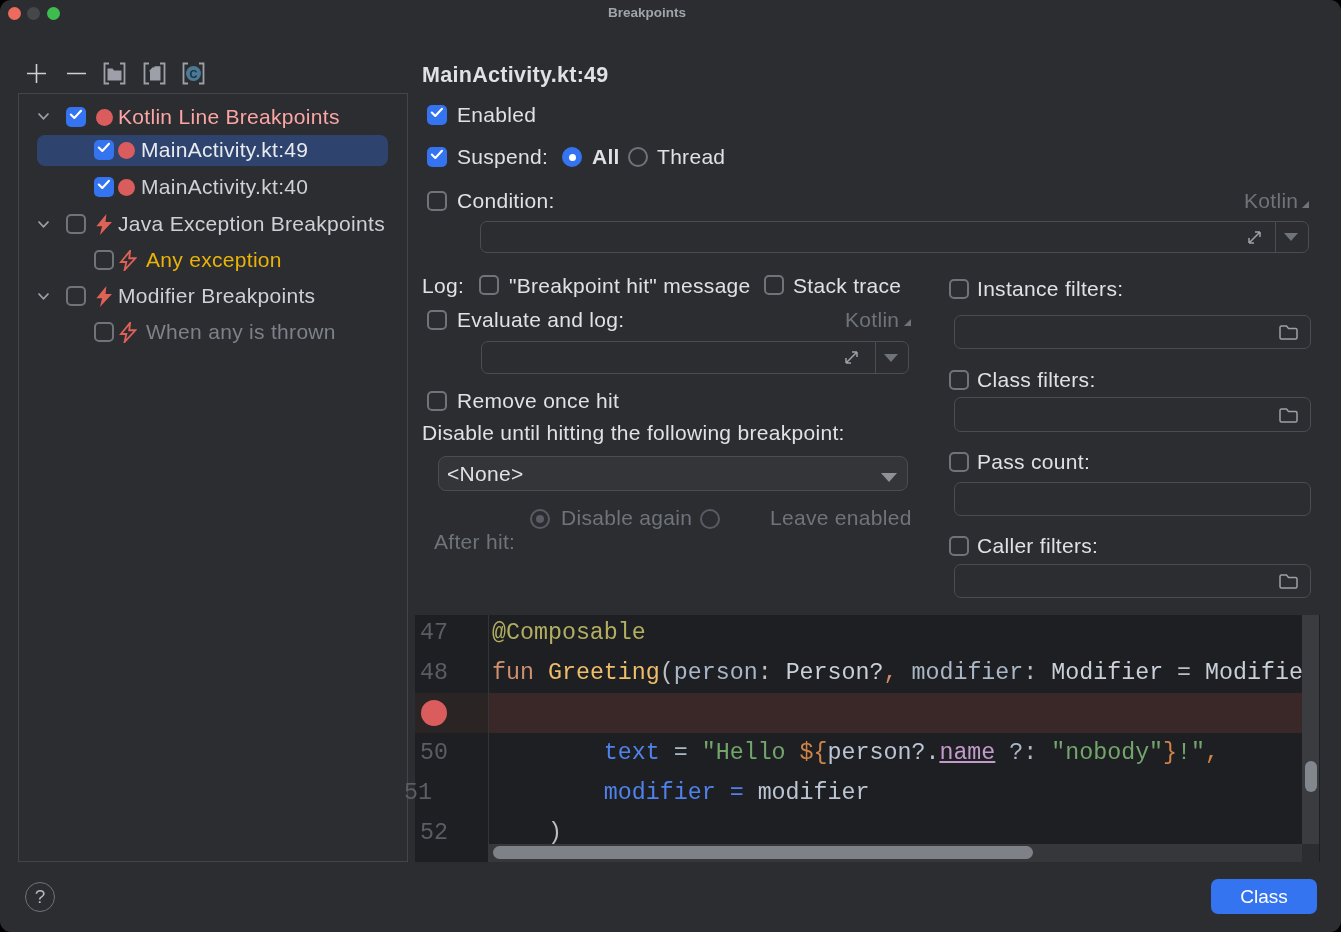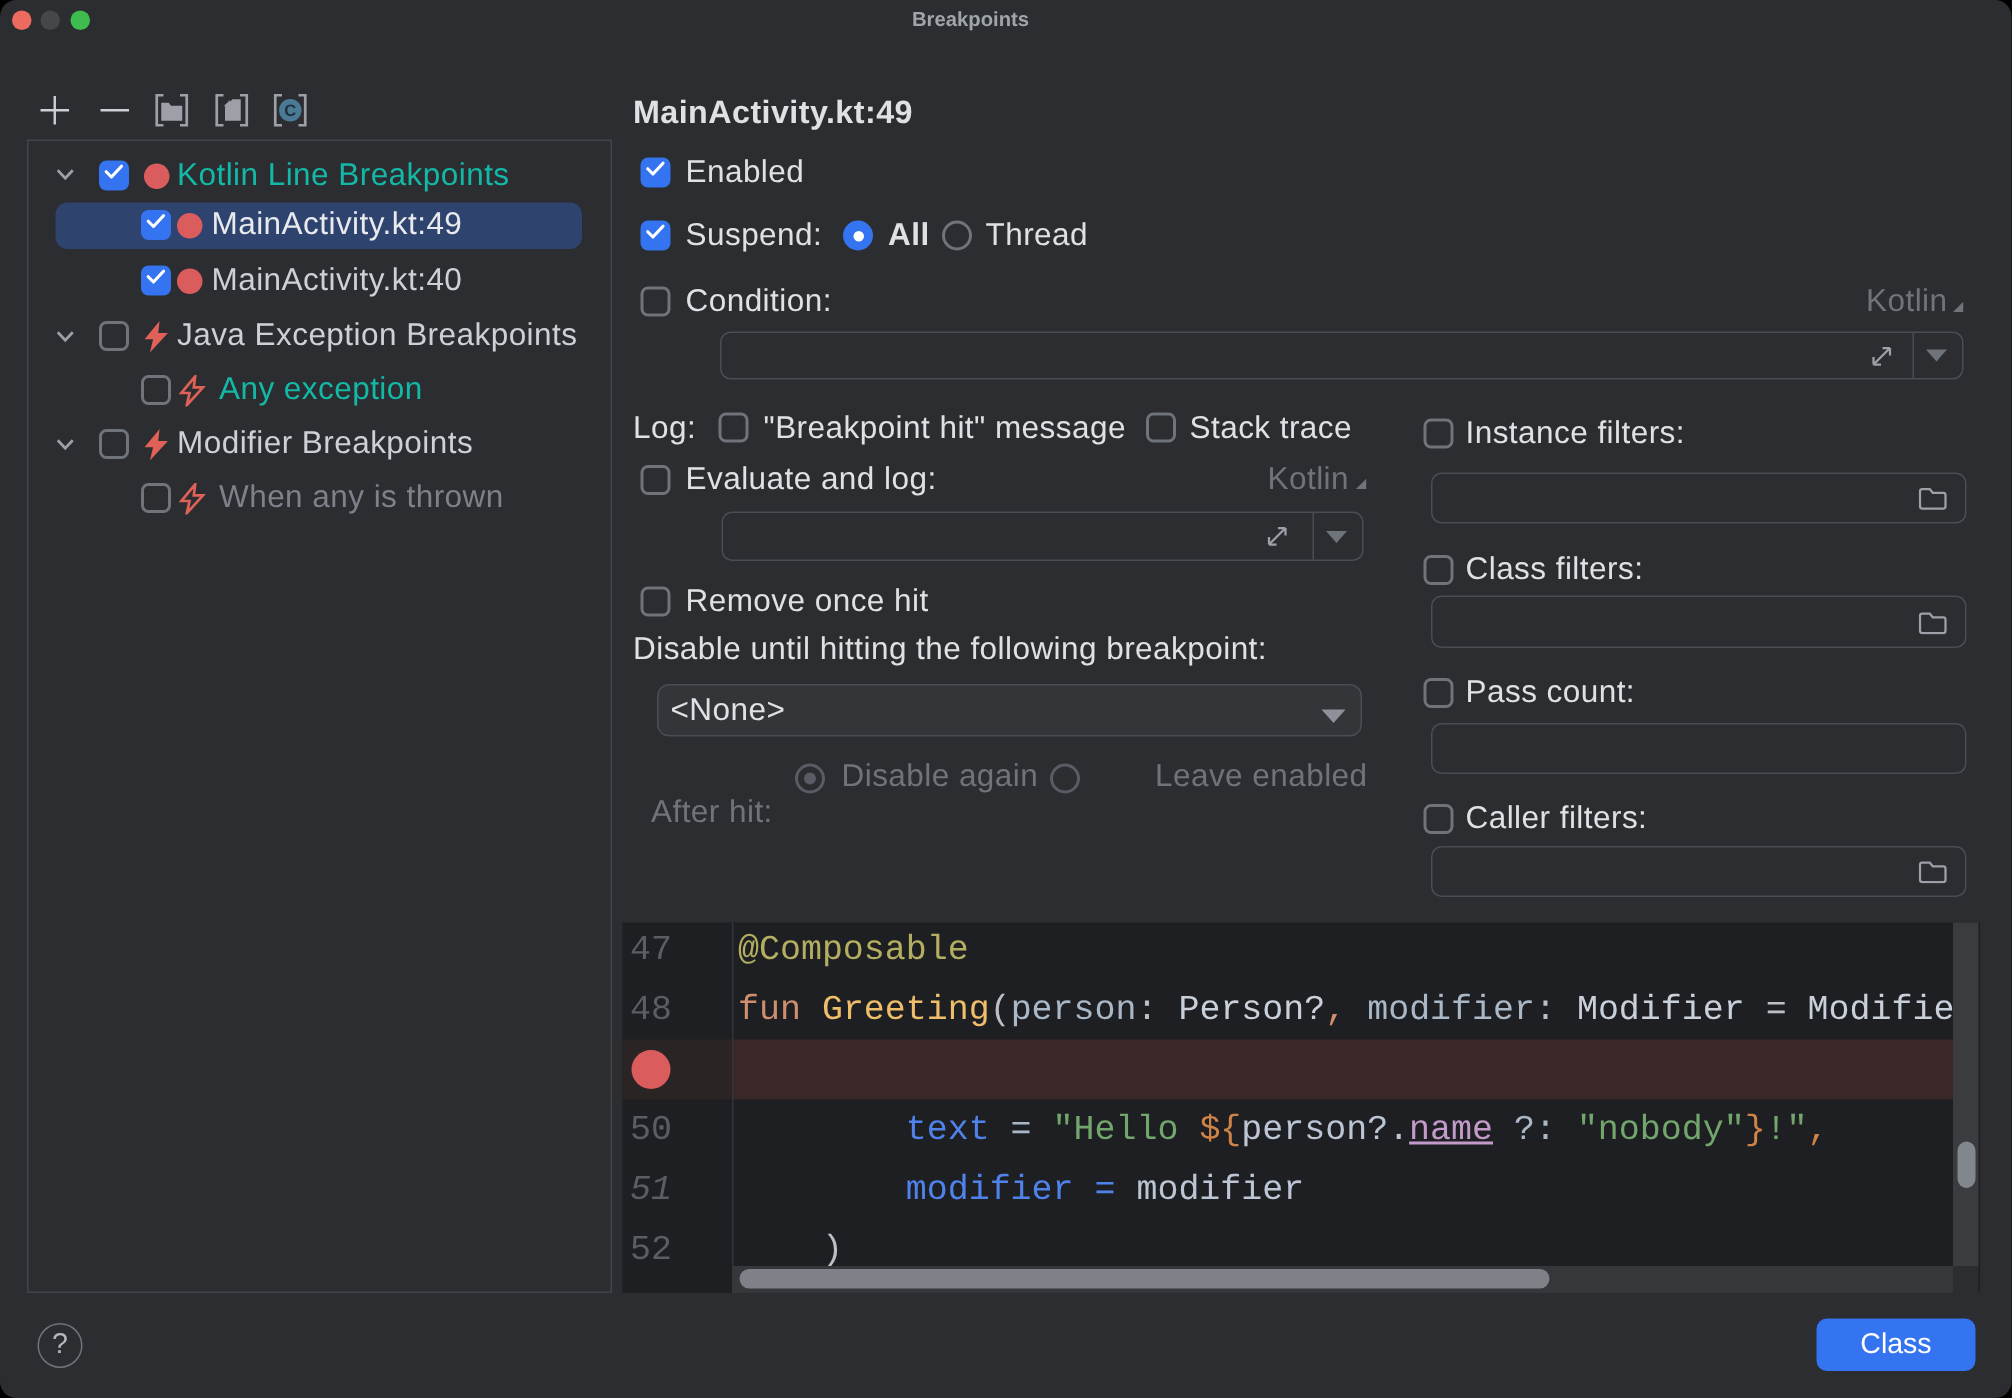--- a/index.html
+++ b/index.html
@@ -62,21 +62,21 @@
   <svg class="ab" style="left:37px;top:292px;" width="13" height="9" viewBox="0 0 13 9">
         <path d="M1.5 1.5 L6.5 6.8 L11.5 1.5" stroke="#9da0a8" stroke-width="1.8" fill="none"></path>
       </svg>
 
   <div class="ab cb on" style="left:66px;top:107px;">
         <svg width="14" height="11" viewBox="0 0 14 11">
           <path d="M1.8 5.5 L5.3 9 L12 1.8" stroke="#fff" stroke-width="2.1" fill="none" stroke-linecap="round" stroke-linejoin="round"></path>
         </svg>
       </div>
   <div class="ab dot" style="left:96px;top:109px;"></div>
-  <div class="ab txt" style="left:118px;top:105px;color:#14b8a6;">Kotlin Line Breakpoints</div>
+  <div class="ab txt" style="left:118px;top:105px;color:#fca5a5;">Kotlin Line Breakpoints</div>
 
   <div class="ab cb on" style="left:94px;top:140px;">
         <svg width="14" height="11" viewBox="0 0 14 11">
           <path d="M1.8 5.5 L5.3 9 L12 1.8" stroke="#fff" stroke-width="2.1" fill="none" stroke-linecap="round" stroke-linejoin="round"></path>
         </svg>
       </div>
   <div class="ab dot" style="left:118px;top:142px;"></div>
   <div class="ab txt" style="left:141px;top:138px;color:#e8eaee;">MainActivity.kt:49</div>
 
   <div class="ab cb on" style="left:94px;top:177px;">
@@ -90,21 +90,21 @@
   <div class="ab cb off" style="left:66px;top:214px;"></div>
   <svg class="ab" style="left:95px;top:214px;" width="18" height="21" viewBox="0 0 12 14">
         <path d="M7.6 0 L0.9 8.1 H4.7 L3.3 14 L11.3 5.3 H7.0 Z" fill="#e06158"></path>
       </svg>
   <div class="ab txt" style="left:118px;top:212px;color:#ced0d6;">Java Exception Breakpoints</div>
 
   <div class="ab cb off" style="left:94px;top:250px;"></div>
   <svg class="ab" style="left:119px;top:250px;" width="18" height="21" viewBox="0 0 12 14">
         <path d="M7.4 0.6 L1.3 8 H4.9 L3.7 13.4 L10.9 5.5 H6.8 Z" fill="none" stroke="#e06158" stroke-width="1.2"></path>
       </svg>
-  <div class="ab txt dim" style="left:146px;top:248px;color:#14b8a6;">Any exception</div>
+  <div class="ab txt dim" style="left:146px;top:248px;color:#eab308;">Any exception</div>
 
   <div class="ab cb off" style="left:66px;top:286px;"></div>
   <svg class="ab" style="left:95px;top:286px;" width="18" height="21" viewBox="0 0 12 14">
         <path d="M7.6 0 L0.9 8.1 H4.7 L3.3 14 L11.3 5.3 H7.0 Z" fill="#e06158"></path>
       </svg>
   <div class="ab txt" style="left:118px;top:284px;color:#ced0d6;">Modifier Breakpoints</div>
 
   <div class="ab cb off" style="left:94px;top:322px;"></div>
   <svg class="ab" style="left:119px;top:322px;" width="18" height="21" viewBox="0 0 12 14">
         <path d="M7.4 0.6 L1.3 8 H4.9 L3.7 13.4 L10.9 5.5 H6.8 Z" fill="none" stroke="#e06158" stroke-width="1.2"></path>
@@ -208,21 +208,21 @@
   <div class="ab" style="left:415px;top:615px;width:905px;height:247px;background:#1e1f22;"></div>
 
   <div class="ab" style="left:415px;top:693px;width:73px;height:40px;background:#2a2424;"></div>
   <div class="ab" style="left:488px;top:693px;width:814px;height:40px;background:#3a2828;"></div>
 
   <div class="ab" style="left:488px;top:615px;width:1px;height:229px;background:#33353a;"></div>
 
   <div class="ab code" style="left:420px;top:613px;color:#5a5d63;">47</div>
   <div class="ab code" style="left:420px;top:653px;color:#5a5d63;">48</div>
   <div class="ab code" style="left:420px;top:733px;color:#5a5d63;">50</div>
-  <div class="ab code" style="left:420px;top:773px;color:#5a5d63;font-style:italic;">51</div>
+  <div class="ab code" style="left:404px;top:773px;color:#5a5d63;">51</div>
   <div class="ab code" style="left:420px;top:813px;color:#5a5d63;">52</div>
   <div class="ab dot" style="left:421px;top:700px;width:26px;height:26px;"></div>
 
   <div class="ab" style="left:488px;top:615px;width:814px;height:229px;overflow:hidden;">
     <div class="code" style="position:absolute;left:4px;top:-2px;"><span style="color:#b3ae60;">@Composable</span></div>
     <div class="code" style="position:absolute;left:4px;top:38px;"><span style="color:#cf8e6d;">fun</span> <span style="color:#efbe6b;">Greeting</span><span style="color:#bcbec4;">(</span><span style="color:#a9b7c6;">person</span><span style="color:#bcbec4;">: </span><span style="color:#c9d0da;">Person?</span><span style="color:#cf8e6d;">,</span><span style="color:#a9b7c6;"> modifier</span><span style="color:#bcbec4;">: </span><span style="color:#c9d0da;">Modifier</span><span style="color:#bcbec4;"> = </span><span style="color:#c9d0da;">Modifier</span></div>
     <div class="code" style="position:absolute;left:4px;top:118px;">        <span style="color:#5082ec;">text</span><span style="color:#a9b7c6;"> = </span><span style="color:#73a66c;">"Hello </span><span style="color:#ce8347;">${</span><span style="color:#bcc5d4;">person?.</span><span style="color:#c39bcb;text-decoration:underline;">name</span><span style="color:#a9b7c6;"> ?: </span><span style="color:#73a66c;">"nobody"</span><span style="color:#ce8347;">}</span><span style="color:#73a66c;">!"</span><span style="color:#ce8347;">,</span></div>
     <div class="code" style="position:absolute;left:4px;top:158px;">        <span style="color:#5082ec;">modifier</span><span style="color:#5082ec;"> = </span><span style="color:#bcc5d4;">modifier</span></div>
     <div class="code" style="position:absolute;left:4px;top:198px;">    <span style="color:#bcbec4;">)</span></div>
   </div>

